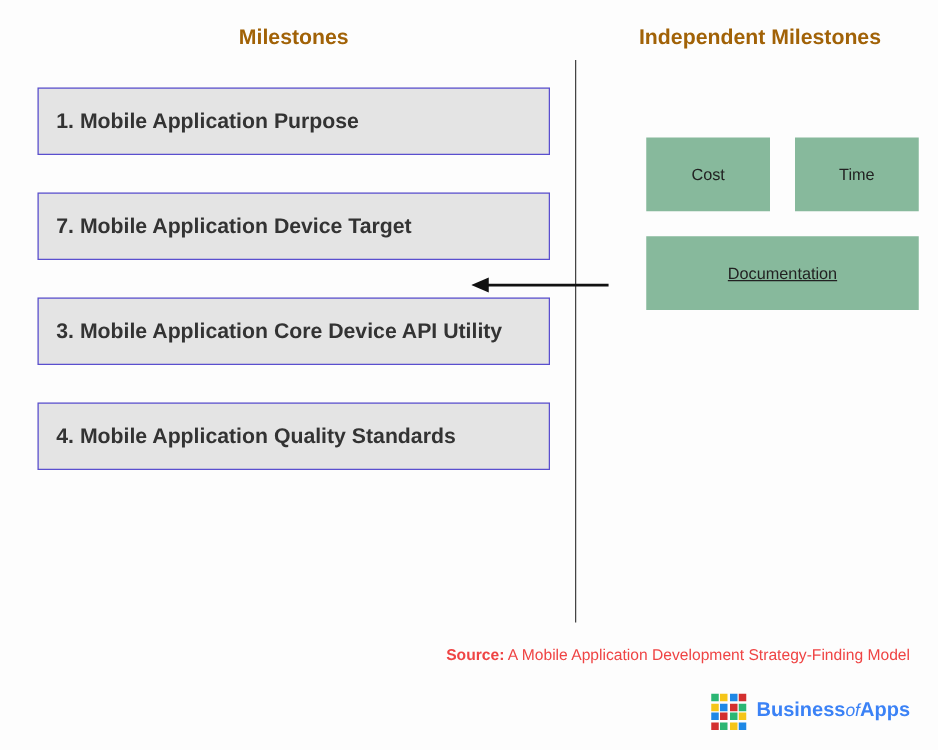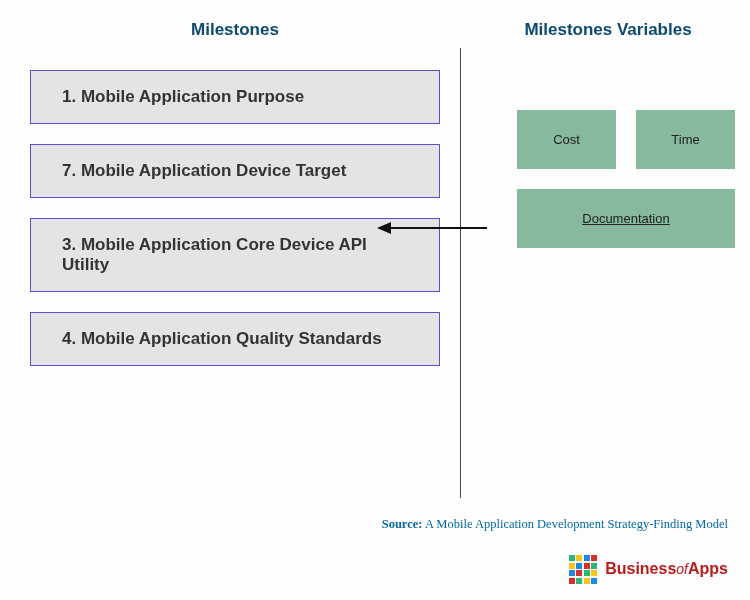--- a/index.html
+++ b/index.html
@@ -26,28 +26,28 @@
     margin-top: 28px;
   }
   .right-col {
     flex: 1;
     padding-left: 20px;
   }
   .heading {
     text-align: center;
     font-weight: bold;
     font-size: 17px;
-    color: #0c4a6e;
+    color: #a16207;
     margin-bottom: 30px;
   }
   .milestone {
     border: 1.5px solid #5a4fcf;
     background: #e4e4e4;
-    padding: 16px 31px;
-    margin-bottom: 20px;
+    padding: 16px 14px;
+    margin-bottom: 30px;
     font-weight: bold;
     font-size: 17px;
     color: #333;
   }
   .vars-grid {
     margin-top: 70px;
   }
   .vars-row {
     display: flex;
     gap: 20px;
@@ -69,58 +69,57 @@
     top: 218px;
     width: 110px;
     height: 20px;
     pointer-events: none;
   }
   .source-line {
     position: absolute;
     right: 22px;
     top: 517px;
     font-size: 12.5px;
-    color: #0369a1;
-    font-family: Liberation Serif, serif;
+    color: #ef4444;
   }
   .source-line .label { font-weight: bold; }
   .brand {
     position: absolute;
     right: 22px;
     top: 555px;
     display: flex;
     align-items: center;
     gap: 8px;
   }
   .brand-grid {
     display: grid;
     grid-template-columns: repeat(4, 6px);
     grid-template-rows: repeat(4, 6px);
     gap: 1.5px;
   }
   .brand-grid span { width: 6px; height: 6px; display: block; }
-  .brand-text { font-size: 16px; font-weight: bold; color: #b91c1c; }
+  .brand-text { font-size: 16px; font-weight: bold; color: #3b82f6; }
   .brand-text .of { font-style: italic; font-weight: normal; font-size: 14px; }
 </style>
 </head>
 <body>
 
 <div class="container">
   <div class="left-col">
     <div class="heading">Milestones</div>
     <div class="milestone">1. Mobile Application Purpose</div>
     <div class="milestone">7. Mobile Application Device Target</div>
     <div class="milestone">3. Mobile Application Core Device API Utility</div>
     <div class="milestone">4. Mobile Application Quality Standards</div>
   </div>
 
   <div class="divider"></div>
 
   <div class="right-col">
-    <div class="heading">Milestones Variables</div>
+    <div class="heading">Independent Milestones</div>
     <div class="vars-grid">
       <div class="vars-row">
         <div class="var-box">Cost</div>
         <div class="var-box">Time</div>
       </div>
       <div class="vars-row">
         <div class="var-box full">Documentation</div>
       </div>
     </div>
   </div>

